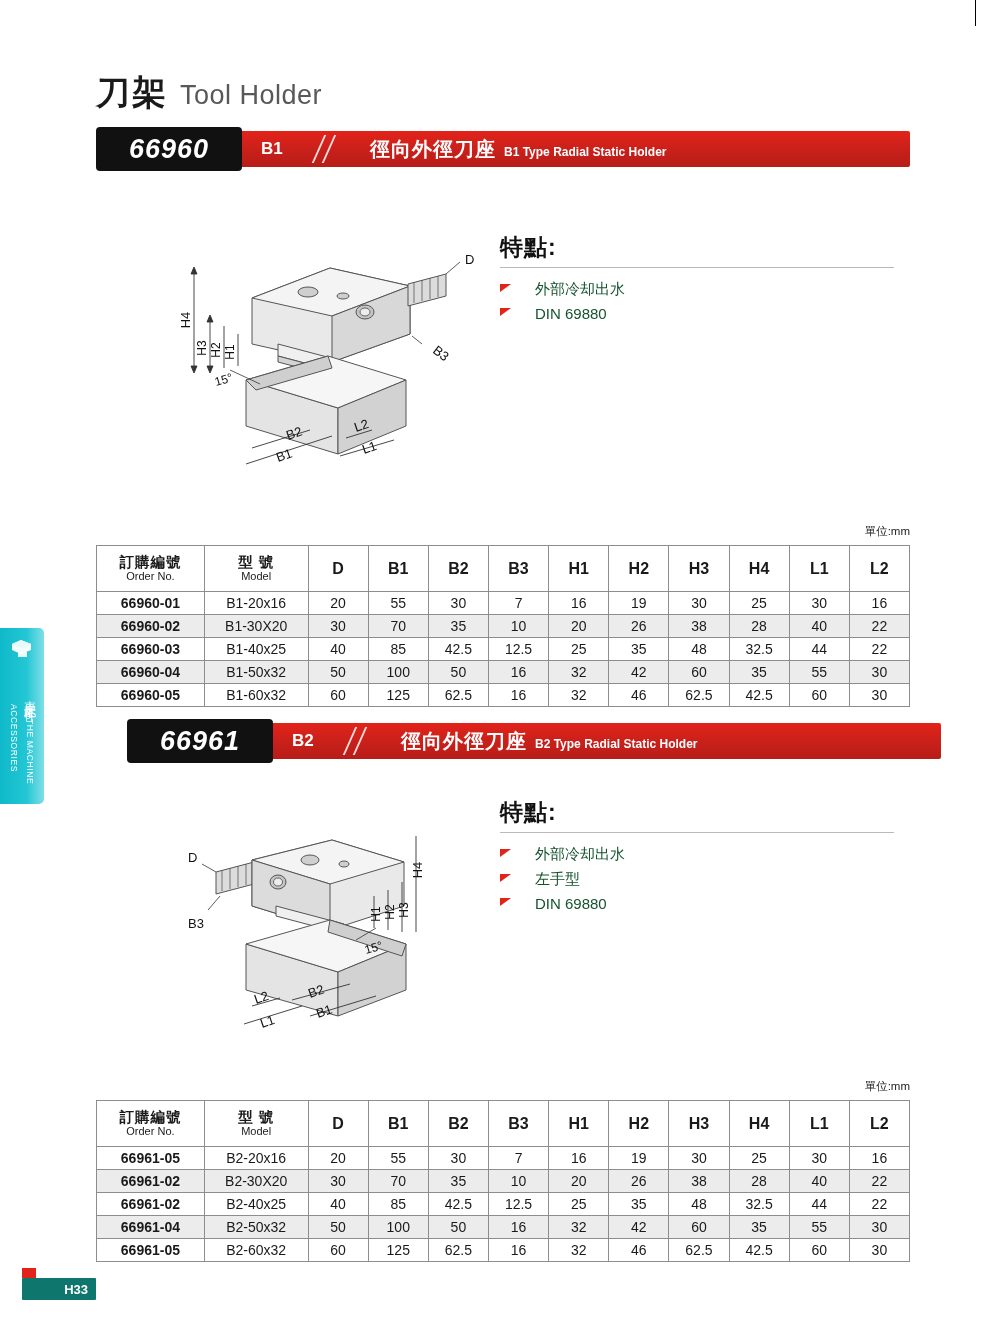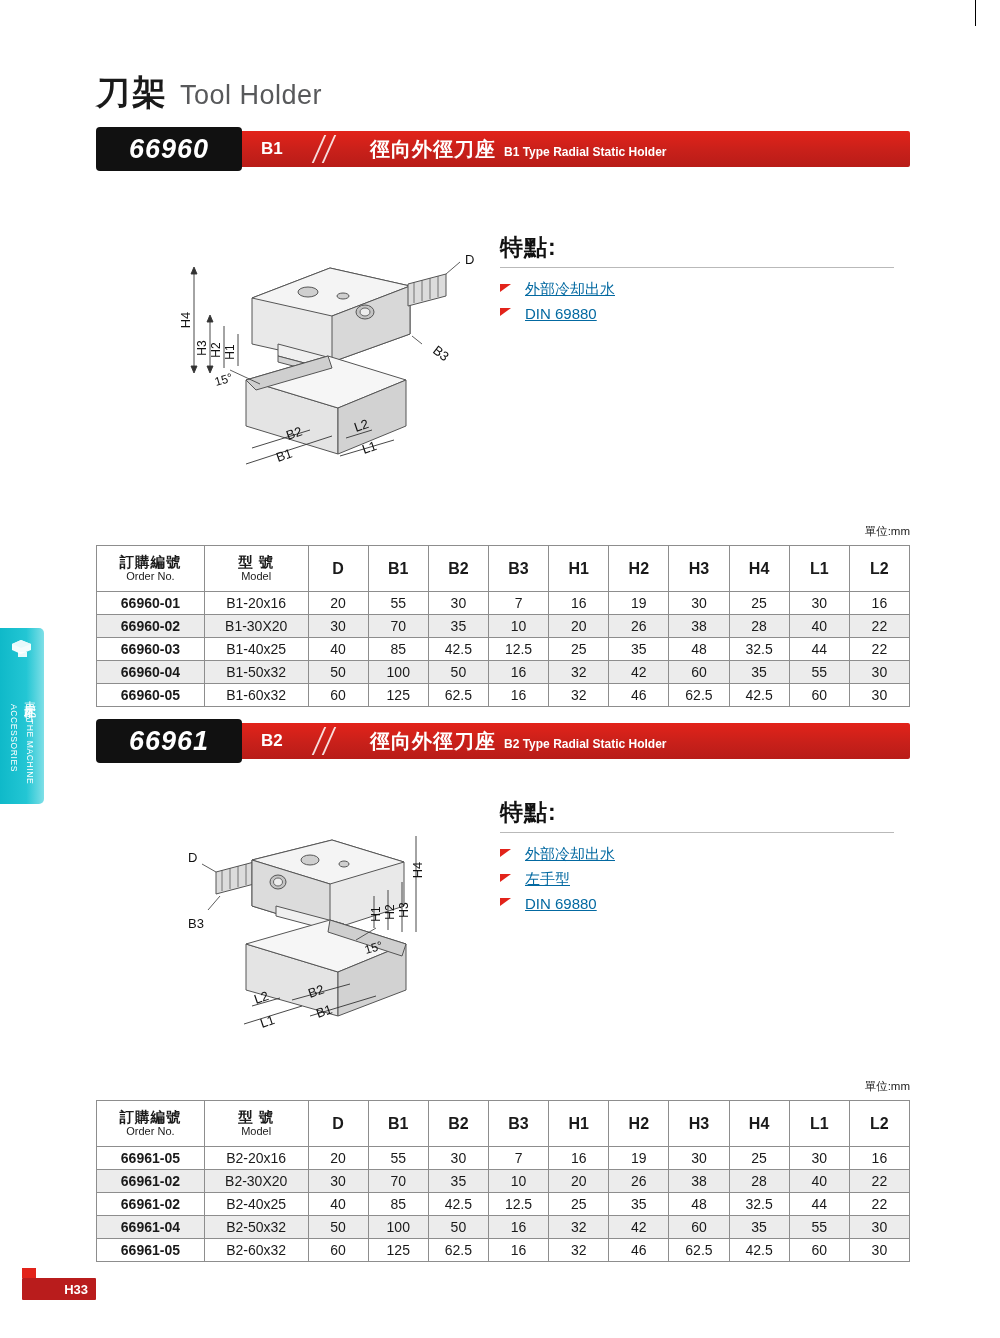--- a/index.html
+++ b/index.html
@@ -89,23 +89,23 @@
   .features { position: absolute; }
   .features .f-title {
     font-size: 23px; font-weight: bold; letter-spacing: 1px;
     color: #111;
     padding-bottom: 4px;
   }
   .features .f-rule {
     width: 394px; height: 1px; background: #b9b9b9; margin-bottom: 12px;
   }
   .features .f-item {
-    display: flex; align-items: center; gap: 14px;
+    display: flex; align-items: center; gap: 24px;
     margin-bottom: 6px;
-    font-size: 15px; color: #0369a1; text-decoration: underline;
+    font-size: 15px; color: #14532d;
   }
   .features .f-item .tri {
     width: 0; height: 0;
     border-left: 11px solid #e2231a;
     border-bottom: 8px solid transparent;
     border-top: 0 solid transparent;
     transform: rotate(0deg);
     flex: 0 0 auto;
     position: relative; top: -2px;
   }
@@ -167,21 +167,21 @@
     text-align: center;
   }
   .side-tab .st-text .st-cn { font-size: 12px; letter-spacing: 3px; }
   .side-tab .st-text .st-en { font-size: 8.5px; letter-spacing: 0.6px; }
 
   
   .page-num {
     position: absolute;
     left: 22px; bottom: 38px;
     width: 74px; height: 22px;
-    background: #b91c1c; color: #fff;
+    background: #0f766e; color: #fff;
     display: flex; align-items: center; justify-content: flex-end;
     padding-right: 8px;
     font-size: 13px; font-weight: bold;
     border-radius: 1px;
   }
   .page-num-accent {
     position: absolute;
     left: 22px; bottom: 60px;
     width: 14px; height: 10px;
     background: #e2231a;
@@ -384,21 +384,21 @@
       <td>32</td>
       <td>46</td>
       <td>62.5</td>
       <td>42.5</td>
       <td>60</td>
       <td>30</td>
     </tr>
   </tbody>
 </table>
 
-<div class="sec-bar" style="top:723px;">
+<div class="sec-bar" style="top:723px;margin-left:31px;">
   <div class="bar-bg"></div>
   <div class="code">66961</div>
   <div class="typ">B2</div>
   <div class="chev">
     <span class="s1"></span>
       <span class="s2"></span>
   </div>
   <div class="desc">
     <span class="d-cn">徑向外徑刀座</span>
     <span class="d-en">B2 Type Radial Static Holder</span>

